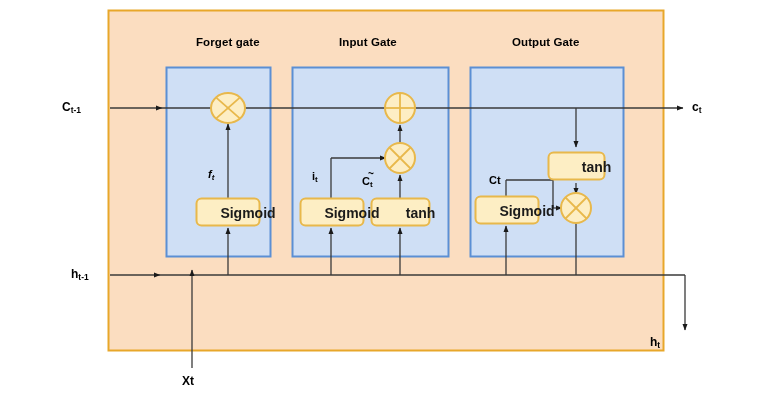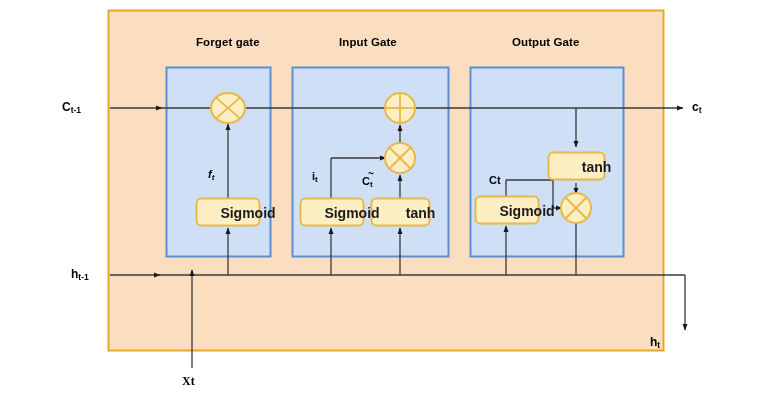--- a/index.html
+++ b/index.html
@@ -170,21 +170,21 @@
   </div>
   <div class="label io-label" style="left:692px; top:101px;">
     <span>c</span><sub>t</sub>
   </div>
   <div class="label io-label" style="left:71px; top:268px;">
     <span>h</span><sub>t-1</sub>
   </div>
   <div class="label io-label" style="left:650px; top:336px;">
     <span>h</span><sub>t</sub>
   </div>
-  <div class="label io-label" style="left:182px; top:375px;font-family:Liberation Serif, serif;">Xt</div>
+  <div class="label io-label" style="left:182px; top:375px;">Xt</div>
 
   <div class="label inner-label" style="left:208px; top:169px;font-style:italic;">
     <span>f</span><sub>t</sub>
   </div>
   <div class="label inner-label" style="left:312px; top:171px;">
     <span>i</span><sub>t</sub>
   </div>
   <div class="label inner-label" style="left:362px; top:176px;">
     <span>C</span><sub>t</sub>
   </div>

